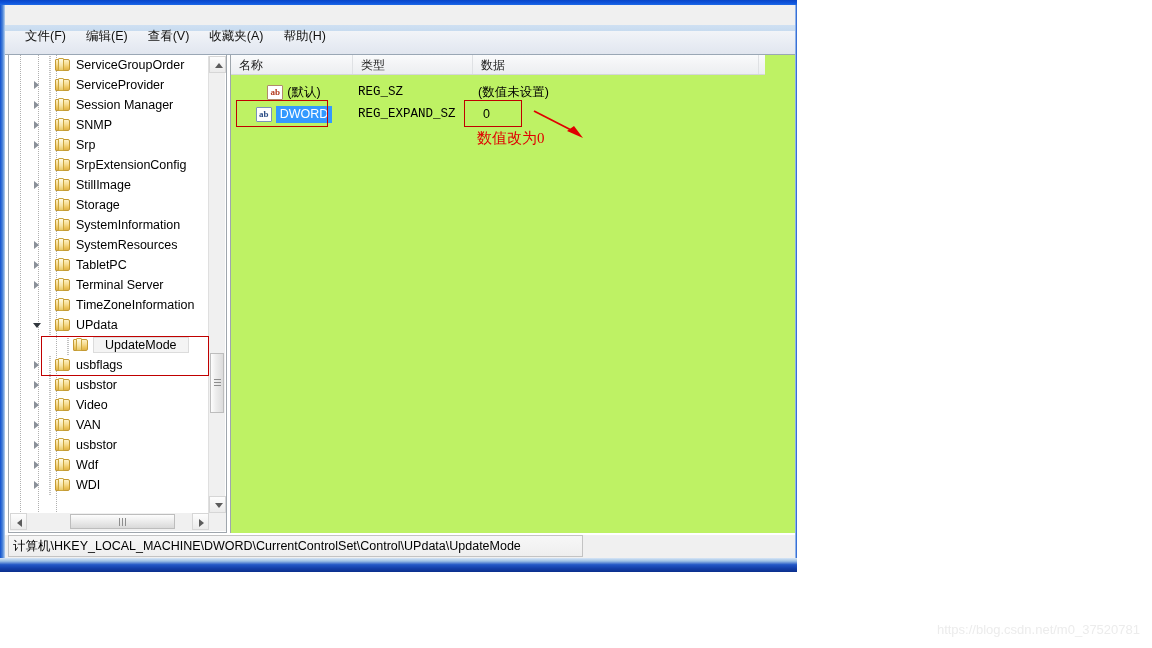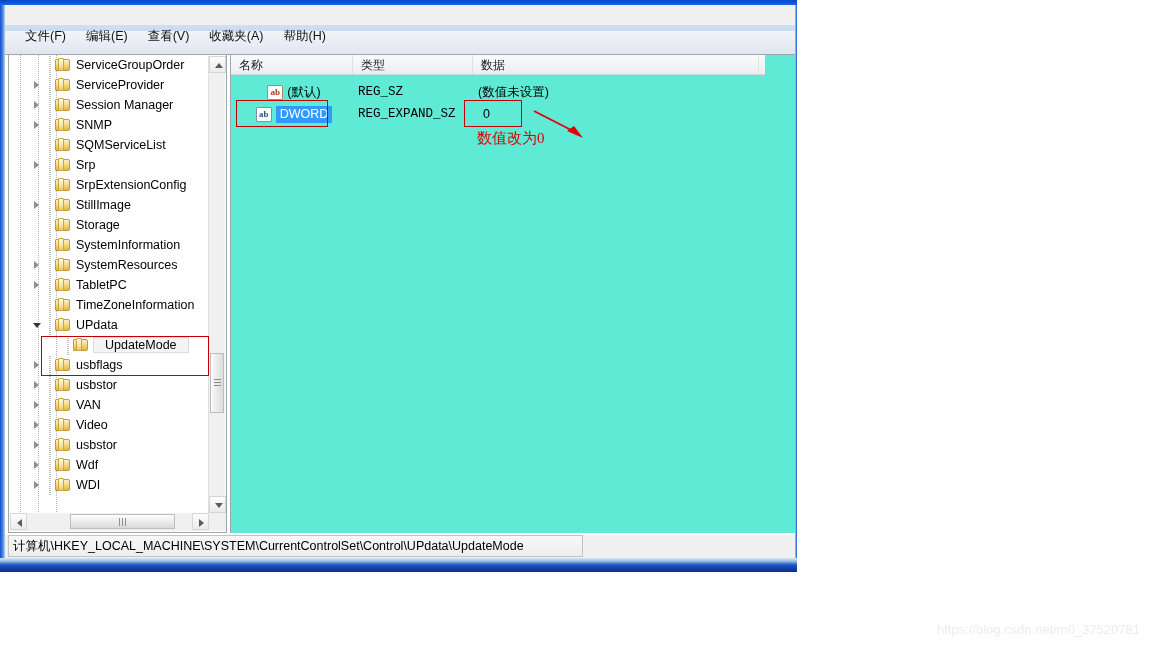--- a/index.html
+++ b/index.html
@@ -298,21 +298,21 @@
     width: 8px; height: 8px;
     background-image: linear-gradient(90deg,#8d8d8d 1px, transparent 1px);
     background-size: 3px 8px;
   }
 
   
   #list-pane {
     position: absolute;
     left: 225px; top: 0;
     width: 565px; height: 478px;
-    background: #5eead4;
+    background: #bef264;
     border-left: 1px solid #9fa6ad;
     box-sizing: border-box;
   }
   #col-header {
     position: absolute;
     left: 0; top: 0;
     width: 534px; height: 20px;
     background: linear-gradient(180deg,#fafbfc 0%,#f3f4f6 48%,#eceef1 100%);
     border-bottom: 1px solid #d4d6d9;
     box-sizing: border-box;
@@ -483,73 +483,73 @@
               </div>
               <div class="tree-row">
                 <span class="indent" style="width: 22px;"></span>
                 <span class="twisty collapsed"></span>
                 <span class="dots"></span>
                 <span class="folder"></span>
                 <span class="tree-label">SNMP</span>
               </div>
               <div class="tree-row">
                 <span class="indent" style="width: 22px;"></span>
+                <span class="twisty collapsed"></span>
+                <span class="dots"></span>
+                <span class="folder"></span>
+                <span class="tree-label">Srp</span>
+              </div>
+              <div class="tree-row">
+                <span class="indent" style="width: 22px;"></span>
                 <span class="twisty "></span>
                 <span class="dots"></span>
                 <span class="folder"></span>
-                <span class="tree-label">SQMServiceList</span>
-              </div>
-              <div class="tree-row">
-                <span class="indent" style="width: 22px;"></span>
-                <span class="twisty collapsed"></span>
-                <span class="dots"></span>
-                <span class="folder"></span>
-                <span class="tree-label">Srp</span>
+                <span class="tree-label">SrpExtensionConfig</span>
+              </div>
+              <div class="tree-row">
+                <span class="indent" style="width: 22px;"></span>
+                <span class="twisty collapsed"></span>
+                <span class="dots"></span>
+                <span class="folder"></span>
+                <span class="tree-label">StillImage</span>
               </div>
               <div class="tree-row">
                 <span class="indent" style="width: 22px;"></span>
                 <span class="twisty "></span>
                 <span class="dots"></span>
                 <span class="folder"></span>
-                <span class="tree-label">SrpExtensionConfig</span>
-              </div>
-              <div class="tree-row">
-                <span class="indent" style="width: 22px;"></span>
-                <span class="twisty collapsed"></span>
-                <span class="dots"></span>
-                <span class="folder"></span>
-                <span class="tree-label">StillImage</span>
+                <span class="tree-label">Storage</span>
               </div>
               <div class="tree-row">
                 <span class="indent" style="width: 22px;"></span>
                 <span class="twisty "></span>
                 <span class="dots"></span>
                 <span class="folder"></span>
-                <span class="tree-label">Storage</span>
-              </div>
-              <div class="tree-row">
-                <span class="indent" style="width: 22px;"></span>
-                <span class="twisty "></span>
-                <span class="dots"></span>
-                <span class="folder"></span>
                 <span class="tree-label">SystemInformation</span>
               </div>
               <div class="tree-row">
                 <span class="indent" style="width: 22px;"></span>
                 <span class="twisty collapsed"></span>
                 <span class="dots"></span>
                 <span class="folder"></span>
                 <span class="tree-label">SystemResources</span>
               </div>
               <div class="tree-row">
                 <span class="indent" style="width: 22px;"></span>
                 <span class="twisty collapsed"></span>
                 <span class="dots"></span>
                 <span class="folder"></span>
                 <span class="tree-label">TabletPC</span>
+              </div>
+              <div class="tree-row">
+                <span class="indent" style="width: 22px;"></span>
+                <span class="twisty collapsed"></span>
+                <span class="dots"></span>
+                <span class="folder"></span>
+                <span class="tree-label">Terminal Server</span>
               </div>
               <div class="tree-row">
                 <span class="indent" style="width: 22px;"></span>
                 <span class="twisty "></span>
                 <span class="dots"></span>
                 <span class="folder"></span>
                 <span class="tree-label">TimeZoneInformation</span>
               </div>
               <div class="tree-row">
                 <span class="indent" style="width: 22px;"></span>
@@ -577,28 +577,28 @@
                 <span class="twisty collapsed"></span>
                 <span class="dots"></span>
                 <span class="folder"></span>
                 <span class="tree-label">usbstor</span>
               </div>
               <div class="tree-row">
                 <span class="indent" style="width: 22px;"></span>
                 <span class="twisty collapsed"></span>
                 <span class="dots"></span>
                 <span class="folder"></span>
+                <span class="tree-label">Video</span>
+              </div>
+              <div class="tree-row">
+                <span class="indent" style="width: 22px;"></span>
+                <span class="twisty collapsed"></span>
+                <span class="dots"></span>
+                <span class="folder"></span>
                 <span class="tree-label">VAN</span>
-              </div>
-              <div class="tree-row">
-                <span class="indent" style="width: 22px;"></span>
-                <span class="twisty collapsed"></span>
-                <span class="dots"></span>
-                <span class="folder"></span>
-                <span class="tree-label">Video</span>
               </div>
               <div class="tree-row">
                 <span class="indent" style="width: 22px;"></span>
                 <span class="twisty collapsed"></span>
                 <span class="dots"></span>
                 <span class="folder"></span>
                 <span class="tree-label">usbstor</span>
               </div>
               <div class="tree-row">
                 <span class="indent" style="width: 22px;"></span>
@@ -684,20 +684,20 @@
           <path d="M3 6 L44 27" stroke="#e00000" stroke-width="1.8" fill="none"></path>
           <path d="M52 33 L36 26 L43 21 Z" fill="#e00000"></path>
         </svg>
 
         <div class="red-caption" style="left:246px; top:74px;">数值改为0</div>
       </div>
 
     </div>
 
     <div id="statusbar">
-      <span>计算机\HKEY_LOCAL_MACHINE\SYSTEM\CurrentControlSet\Control\UPdata\UpdateMode</span>
+      <span>计算机\HKEY_LOCAL_MACHINE\DWORD\CurrentControlSet\Control\UPdata\UpdateMode</span>
     </div>
 
   </div>
 
   <div id="watermark">https://blog.csdn.net/m0_37520781</div>
 
 </div>
 
 </body></html>

